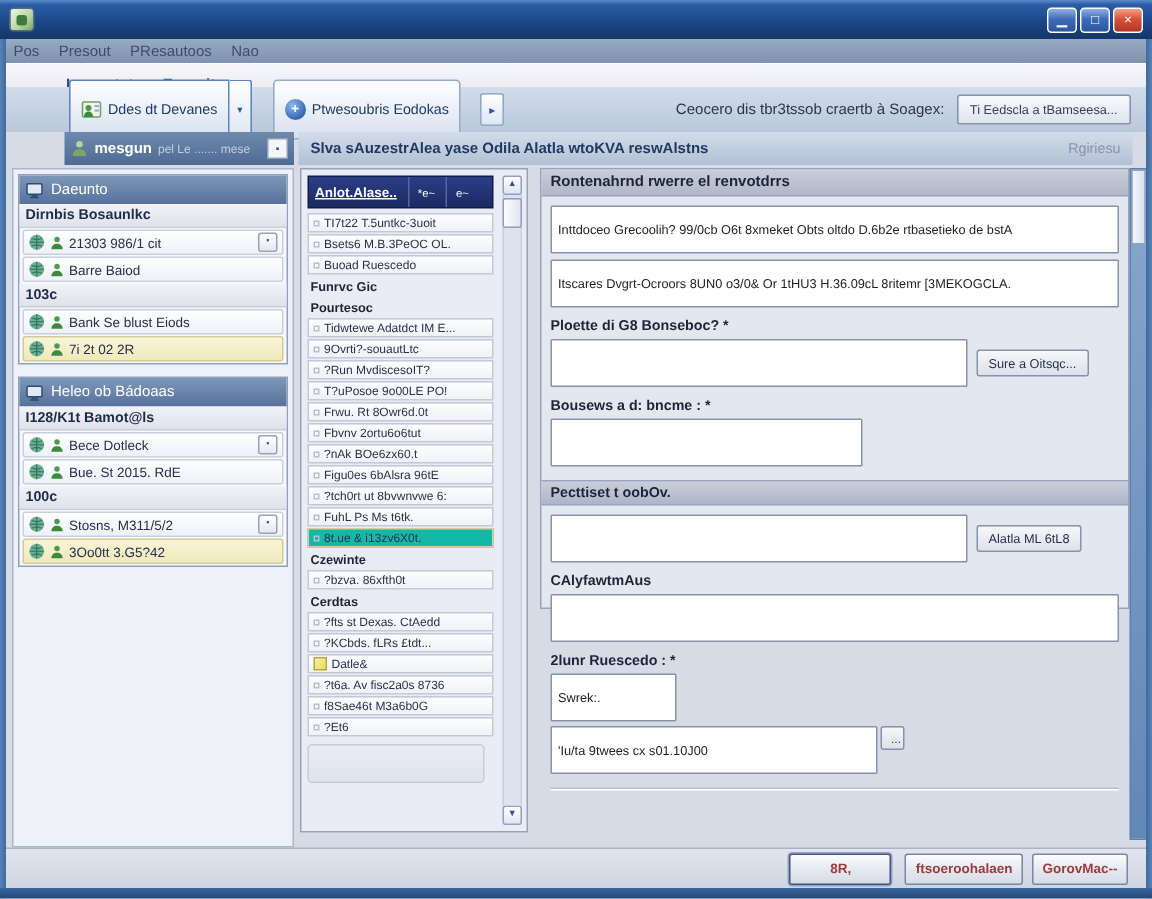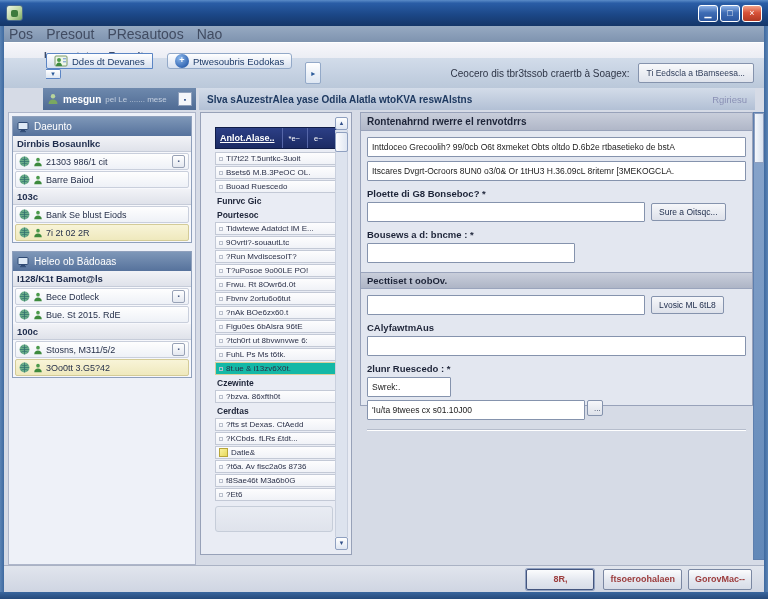--- a/index.html
+++ b/index.html
@@ -26,42 +26,42 @@
     width:20px;height:17px;border-radius:3px;border:1px solid #fff;
     background:linear-gradient(180deg,#8fb2e6,#3e6cb4 45%,#2c57a0);
     color:#fff;font-size:9px;line-height:14px;text-align:center;cursor:default;
   }
   .ctrl.close{background:linear-gradient(180deg,#f2a288,#d85238 45%,#b03822);}
   .menubar{
     position:absolute;left:0;top:26px;width:768px;height:16px;
     background:linear-gradient(180deg,#97aac2,#7e93af);
     display:flex;align-items:center;gap:13px;padding:0 9px;
   }
-  .menu-item{font-size:14px;color:#414c62;}
+  .menu-item{font-size:10px;color:#414c62;}
   .subtitlebar{
     position:absolute;left:4px;top:42px;right:4px;height:29px;
     background:linear-gradient(180deg,#f7f7fb,#e2e5ee);
     border-top:1px solid #ffffff;border-bottom:1px solid #b9c0d0;
     display:flex;align-items:center;padding-left:40px;
     font-size:10px;font-weight:bold;color:#3d4c6a;
   }
   .border-left,.border-right{position:absolute;top:26px;bottom:0;width:4px;
     background:linear-gradient(90deg,#5a83b4,#3f6aa0);}
   .border-left{left:0;}
   .border-right{right:0;background:linear-gradient(90deg,#3f6aa0,#5a83b4);}
   .border-bottom{position:absolute;left:0;right:0;bottom:0;height:7px;
     background:linear-gradient(180deg,#39669e,#25497a);}
   
   .toolbar{
     position:absolute;left:4px;top:58px;right:4px;height:30px;
     background:linear-gradient(180deg,#d2dcea,#bac8da);
     display:flex;align-items:center;
   }
   .tb-spacer{width:42px;flex:none;}
-  .tb-group{display:flex;align-items:stretch;height:40px;flex-direction:column;}
+  .tb-group{display:flex;align-items:stretch;height:40px;}
   .tb-btn{
     display:flex;align-items:center;gap:4px;padding:0 7px;
     background:linear-gradient(180deg,#ffffff,#e9eef7 55%,#d6e0ef);
     border:1px solid #5b85c4;border-radius:2px 0 0 2px;
     font-size:9.5px;color:#1c3a68;white-space:nowrap;cursor:default;
   }
   .tb-drop{
     width:15px;border:1px solid #5b85c4;border-left:none;border-radius:0 2px 2px 0;
     background:linear-gradient(180deg,#ffffff,#dde6f2);
     display:flex;align-items:center;justify-content:center;font-size:7px;color:#2a5a9a;
@@ -131,21 +131,21 @@
   .row-btn{
     width:13px;height:13px;margin-left:auto;flex:none;
     border:1px solid #98a2b6;border-radius:2px;
     background:linear-gradient(180deg,#ffffff,#e4e8f0);
     font-size:6px;color:#44567e;line-height:11px;text-align:center;
   }
   .ic{flex:none;display:inline-flex;}
   
   .listpanel{
     position:absolute;left:200px;top:112px;width:152px;height:443px;
-    background:#e9ecf4;border:1px solid #97a1b8;padding:14px;
+    background:#e9ecf4;border:1px solid #97a1b8;padding:4px;
   }
   .list-header{
     width:124px;height:22px;
     background:linear-gradient(180deg,#2c3f86,#1b2a63);
     border:1px solid #101c48;color:#fff;
     display:flex;align-items:center;padding:0 4px;
   }
   .lh-title{font-size:9px;font-weight:bold;text-decoration:underline;white-space:nowrap;}
   .lh-col{margin-left:7px;padding-left:6px;border-left:1px solid #5566a8;font-size:7.5px;height:100%;display:flex;align-items:center;white-space:nowrap;}
   .list-body{margin-top:3px;width:124px;}
@@ -185,21 +185,21 @@
     border:1px solid #98a2ba;background:#e3e7f0;
   }
   .form-title{
     height:18px;background:linear-gradient(180deg,#c9cedb,#b0b7c8);
     border-bottom:1px solid #98a2ba;
     font-size:10px;font-weight:bold;color:#1d2438;
     display:flex;align-items:center;padding:0 6px;
   }
   .form-body{padding:6px;}
   .f-input{
-    height:20px;border:1px solid #8593ad;background:#fff;border-radius:1px;
+    height:32px;border:1px solid #8593ad;background:#fff;border-radius:1px;
     font-size:8.5px;color:#222;display:flex;align-items:center;padding:0 4px;
     white-space:nowrap;overflow:hidden;
   }
   .f-info{margin-bottom:4px;}
   .f-label{font-size:9.5px;font-weight:bold;color:#1d2438;margin:7px 0 3px;}
   .f-row{display:flex;align-items:center;gap:6px;}
   .f-btn{
     height:18px;padding:0 7px;border:1px solid #8593ad;border-radius:2px;
     background:linear-gradient(180deg,#f6f7fa,#dde1ea);
     font-size:8.5px;color:#23314f;white-space:nowrap;cursor:default;
@@ -595,21 +595,21 @@
         <div class="f-input w278"></div>
         <button class="f-btn">Sure a Oitsqc...</button>
       </div>
 
       <div class="f-label">Bousews a d: bncme : *</div>
       <div class="f-input w208"></div>
 
       <div class="form-section">Pecttiset t oobOv.</div>
       <div class="f-row">
         <div class="f-input w278"></div>
-        <button class="f-btn">Lvosic ML 6tL8</button>
+        <button class="f-btn">Alatla ML 6tL8</button>
       </div>
 
       <div class="f-label">CAlyfawtmAus</div>
       <div class="f-input"></div>
 
       <div class="f-label">2lunr Ruescedo : *</div>
       <div class="sel-row">
         <div class="f-input w82">Swrek:.</div>
       </div>
       <div class="sel-row" style="margin-top:3px;">

